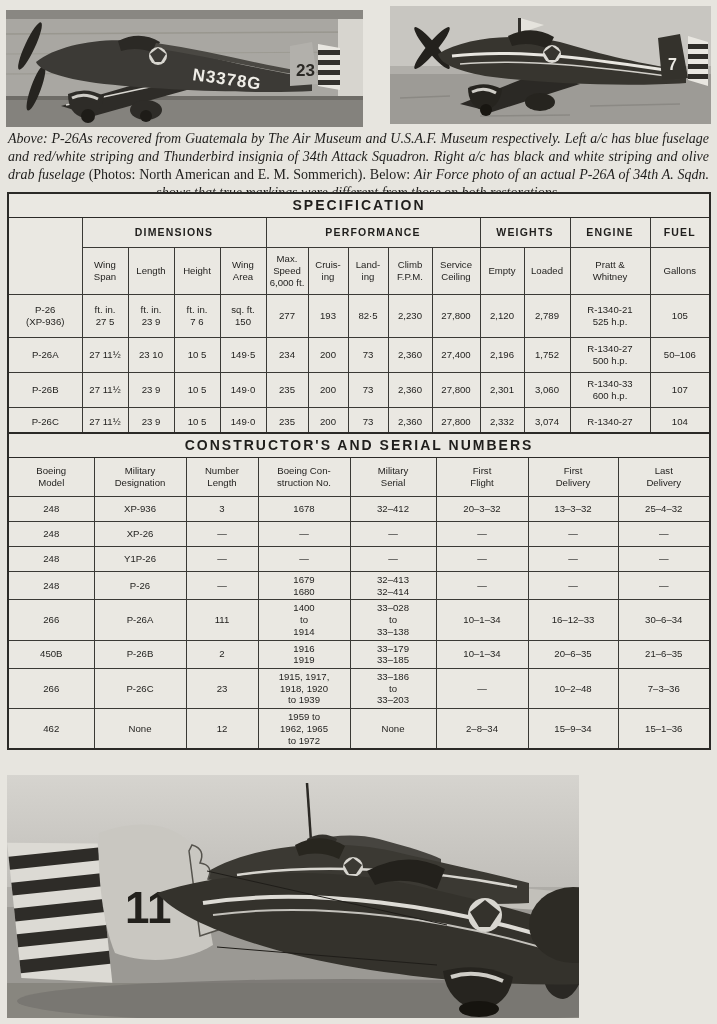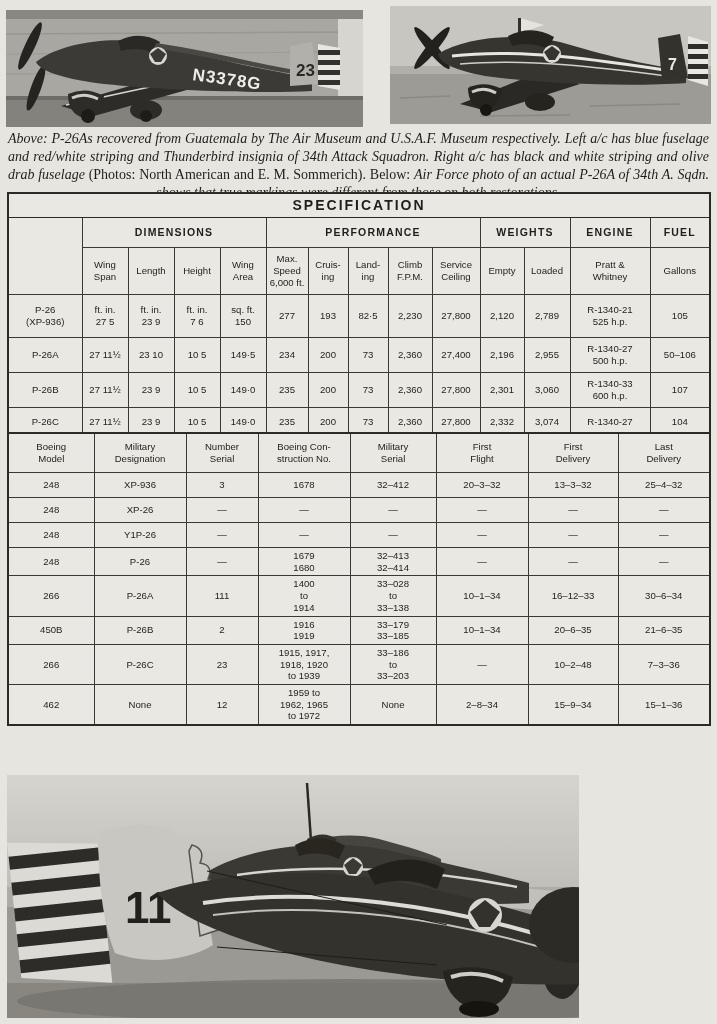--- a/index.html
+++ b/index.html
@@ -247,21 +247,21 @@
       <td>27  11½</td>
       <td>23  10</td>
       <td>10  5</td>
       <td>149·5</td>
       <td>234</td>
       <td>200</td>
       <td>73</td>
       <td>2,360</td>
       <td>27,400</td>
       <td>2,196</td>
-      <td>2,955</td>
+      <td>1,752</td>
       <td>R-1340-27
 500 h.p.</td>
       <td>50–106</td>
     </tr>
     <tr class="mid">
       <td class="model-cell">P-26B</td>
       <td>27  11½</td>
       <td>23  9</td>
       <td>10  5</td>
       <td>149·0</td>
@@ -316,27 +316,30 @@
       <col style="width:86px">
         <col style="width:92px">
         <col style="width:72px">
         <col style="width:92px">
       <col style="width:86px">
         <col style="width:92px">
         <col style="width:90px">
         <col style="width:92px">
     </colgroup>
     <tbody>
+        <tr class="title-row">
+      <th colspan="8">CONSTRUCTOR'S AND SERIAL NUMBERS</th>
+    </tr>
     <tr class="head-row">
       <th>Boeing
 Model</th>
       <th>Military
 Designation</th>
       <th>Number
-Serial</th>
+Length</th>
       <th>Boeing Con-
 struction No.</th>
       <th>Military
 Serial</th>
       <th>First
 Flight</th>
       <th>First
 Delivery</th>
       <th>Last
 Delivery</th>

